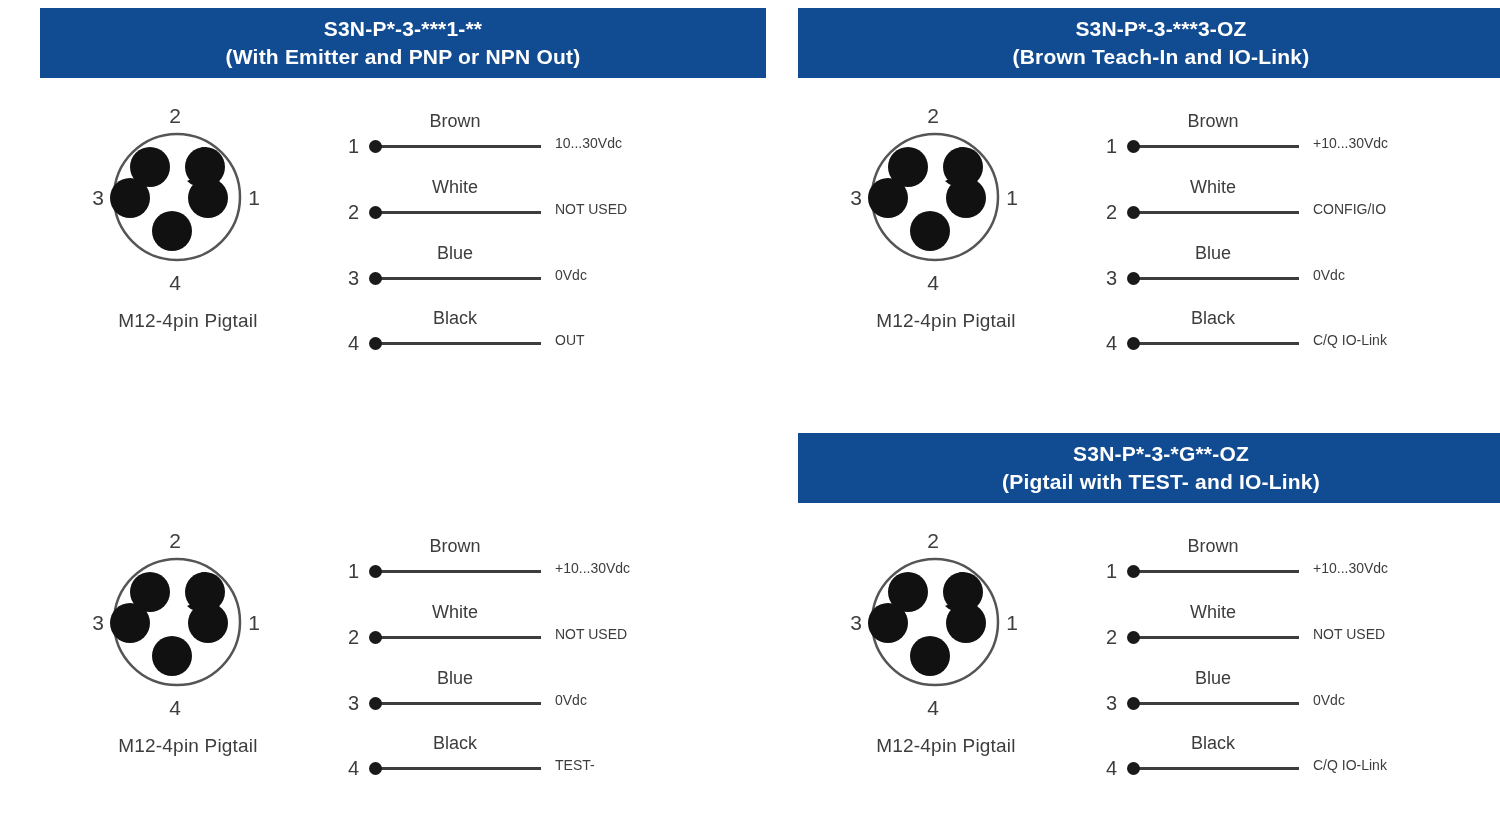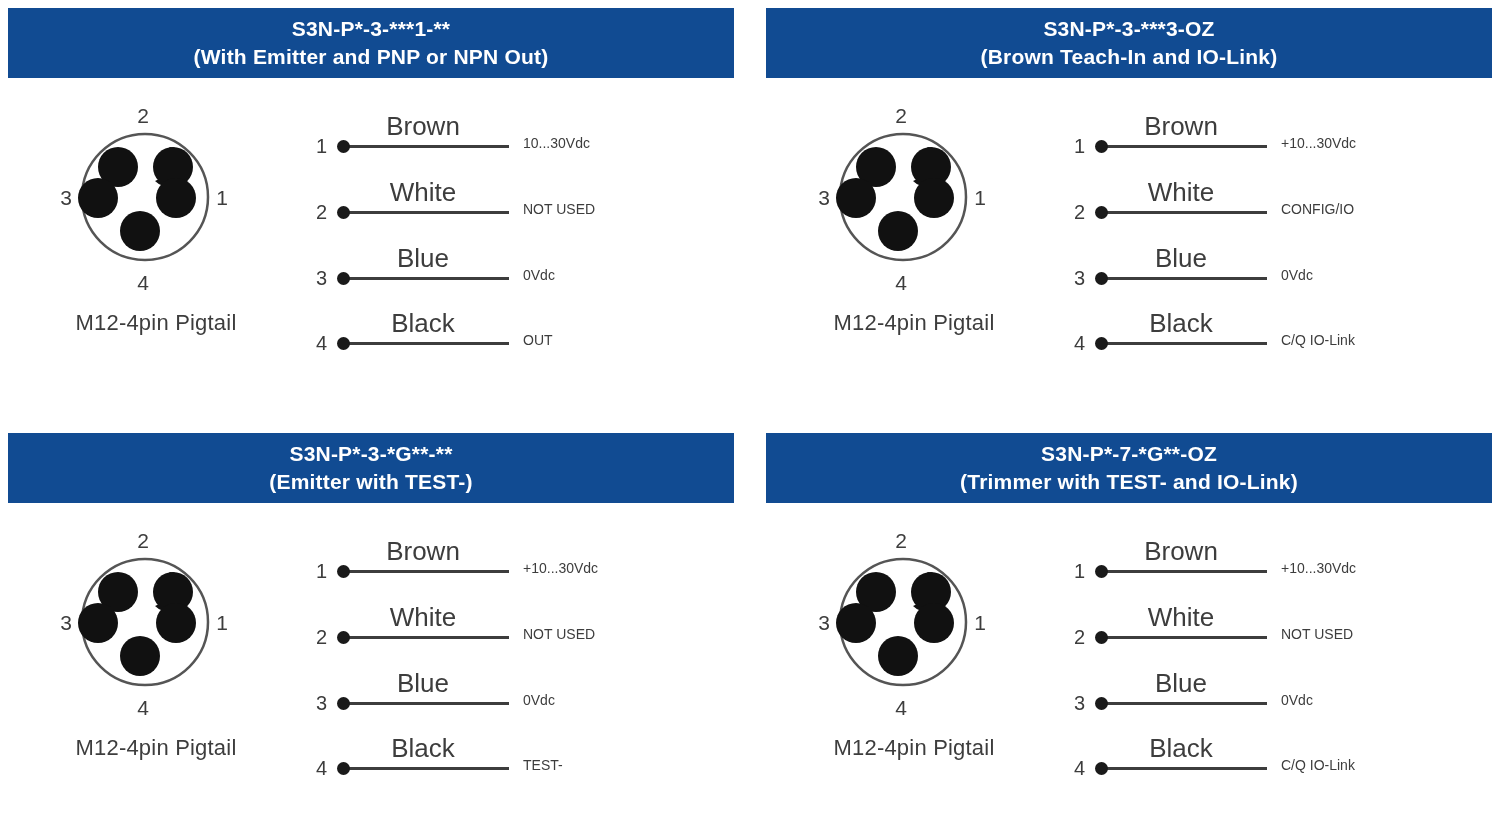--- a/index.html
+++ b/index.html
@@ -19,20 +19,21 @@
     position: absolute;
     left: 0; top: 0;
     width: 1500px;
     height: 835px;
   }
 
   .panel {
     position: absolute;
     width: 742px;
     height: 418px;
+    margin-left: 32px;
   }
   .panel.col-right { left: 758px; }
   .panel.col-left  { left: 0px; }
   .panel.row-top   { top: 0px; }
   .panel.row-bot   { top: 425px; }
 
   
   .panel-header {
     position: absolute;
     left: 8px;
@@ -66,21 +67,21 @@
   .connector-svg {
     position: absolute;
     left: 0; top: 0;
   }
   .pigtail-label {
     position: absolute;
     left: 6px;
     top: 215px;
     width: 240px;
     text-align: center;
-    font-size: 22px;
+    font-size: 19px;
     color: #3d3d3d;
     letter-spacing: 0.2px;
   }
 
   
   .pinrows {
     position: absolute;
     left: 305px;
     top: 95px;
     width: 420px;
@@ -107,21 +108,21 @@
     top: 0px;
     width: 172px;
     height: 56px;
   }
   .pinrow .wire-color {
     position: absolute;
     left: 0;
     top: 2px;
     width: 172px;
     text-align: center;
-    font-size: 26px;
+    font-size: 18px;
     color: #3d3d3d;
   }
   .pinrow .wire-line {
     position: absolute;
     left: 6px;
     top: 36px;
     width: 166px;
     height: 3px;
     background: #3d3d3d;
   }
@@ -269,24 +270,20 @@
           <span class="wire-color">Black</span>
           <span class="wire-line"></span>
           <span class="wire-dot"></span>
         </span>
         <span class="wire-func">C/Q IO-Link</span>
       </div>
     </div>
   </div>
 
   <div class="panel col-left row-bot">
-    <div class="panel-header">
-      <div class="hdr-line">S3N-P*-3-*G**-**</div>
-      <div class="hdr-line">(Emitter with TEST-)</div>
-    </div>
 
     <div class="connector-block">
       <svg class="connector-svg" width="250" height="215" viewBox="0 0 250 215">
         <circle cx="115" cy="102" r="63" fill="#ffffff" stroke="#555555" stroke-width="2.5"></circle>
         <circle cx="88" cy="72" r="20" fill="#111111"></circle>
         <path d="M 139 52 A 20 20 0 1 1 125 86 L 155 72 Z" fill="#111111"></path>
         <circle cx="143" cy="72" r="20" fill="#111111"></circle>
         <circle cx="68" cy="103" r="20" fill="#111111"></circle>
         <circle cx="146" cy="103" r="20" fill="#111111"></circle>
         <circle cx="110" cy="136" r="20" fill="#111111"></circle>
@@ -333,22 +330,22 @@
           <span class="wire-line"></span>
           <span class="wire-dot"></span>
         </span>
         <span class="wire-func">TEST-</span>
       </div>
     </div>
   </div>
 
   <div class="panel col-right row-bot">
     <div class="panel-header">
-      <div class="hdr-line">S3N-P*-7-*G**-OZ</div>
-      <div class="hdr-line">(Trimmer with TEST- and IO-Link)</div>
+      <div class="hdr-line">S3N-P*-3-*G**-OZ</div>
+      <div class="hdr-line">(Pigtail with TEST- and IO-Link)</div>
     </div>
 
     <div class="connector-block">
       <svg class="connector-svg" width="250" height="215" viewBox="0 0 250 215">
         <circle cx="115" cy="102" r="63" fill="#ffffff" stroke="#555555" stroke-width="2.5"></circle>
         <circle cx="88" cy="72" r="20" fill="#111111"></circle>
         <path d="M 139 52 A 20 20 0 1 1 125 86 L 155 72 Z" fill="#111111"></path>
         <circle cx="143" cy="72" r="20" fill="#111111"></circle>
         <circle cx="68" cy="103" r="20" fill="#111111"></circle>
         <circle cx="146" cy="103" r="20" fill="#111111"></circle>

